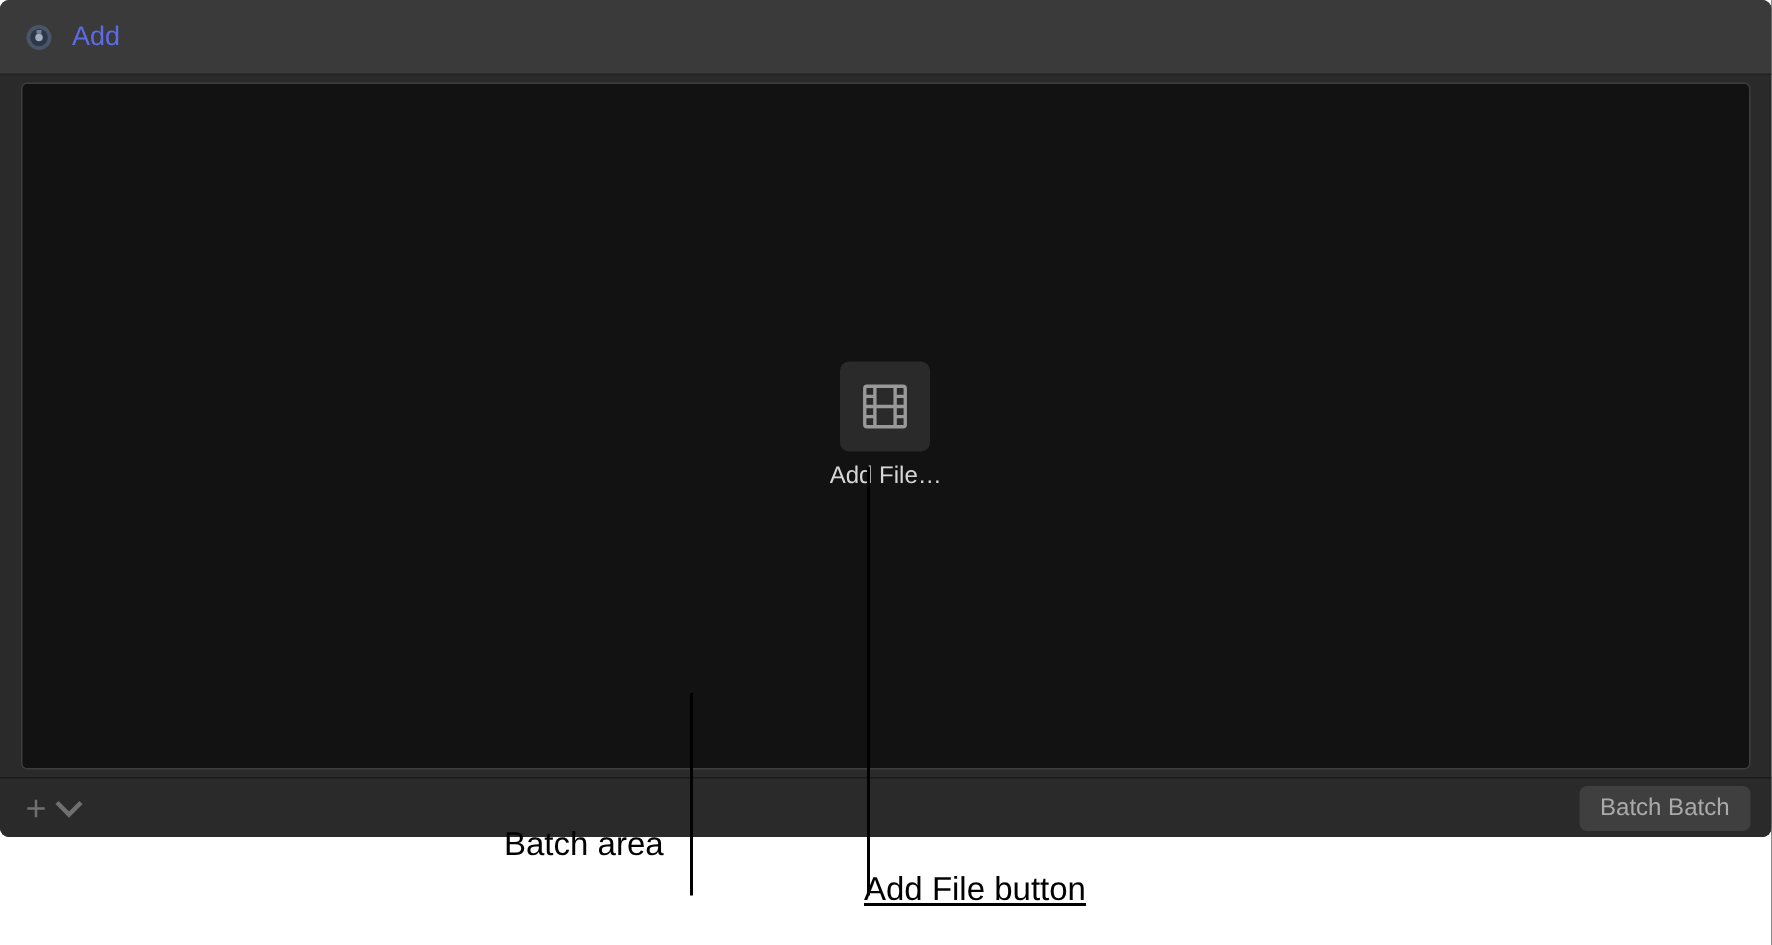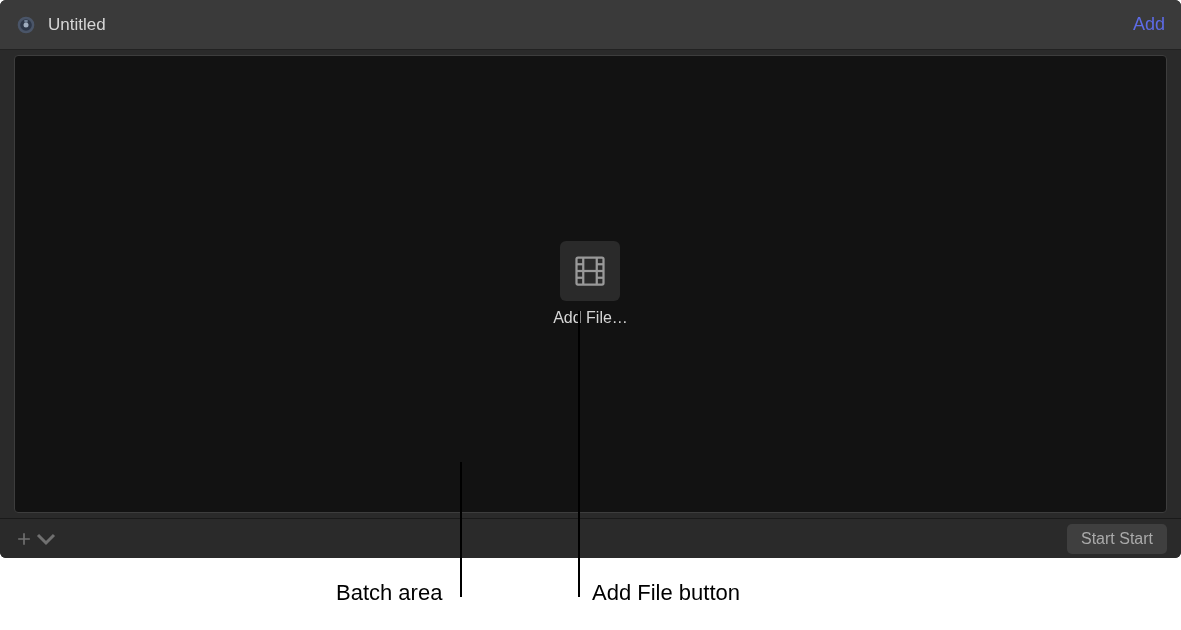--- a/index.html
+++ b/index.html
@@ -147,46 +147,46 @@
       font-size: 22px;
       white-space: nowrap;
     }
     .line1 {
       left: 460px;
       top: 462px;
       height: 135px;
     }
     .label1 {
       left: 336px;
-      top: 580px;
+      top: 550px;
     }
     .line2 {
       left: 578px;
       top: 311px;
       height: 286px;
     }
     .label2 {
-      left: 592px;
+      left: 576px;
       top: 580px;
+      text-decoration: underline;
     }
   </style>
 </head>
 <body>
 
 <div class="app-window">
   <div class="header">
     <span class="app-icon">
       <svg viewBox="0 0 24 24" fill="none">
         <circle cx="12" cy="12" r="10" fill="#4a5568"></circle>
         <circle cx="12" cy="12" r="7" fill="#2d3748"></circle>
         <rect x="10" y="6" width="4" height="3" fill="#718096"></rect>
         <circle cx="12" cy="12" r="3" fill="#a0aec0"></circle>
       </svg>
     </span>
-    <span class="title">Untitled</span>
     <span class="add-link">Add</span>
   </div>
 
   <div class="batch-area">
     <div class="add-file-button">
       <div class="file-icon-box">
         <svg viewBox="0 0 24 24" fill="none" stroke="#999" stroke-width="1.5">
           <rect x="3" y="3" width="18" height="18" rx="1"></rect>
           <line x1="7.5" y1="3" x2="7.5" y2="21"></line>
           <line x1="16.5" y1="3" x2="16.5" y2="21"></line>
@@ -205,21 +205,21 @@
     <div class="plus-menu">
       <svg viewBox="0 0 24 24">
         <line x1="12" y1="5" x2="12" y2="19" stroke="#707070" stroke-width="2"></line>
         <line x1="5" y1="12" x2="19" y2="12" stroke="#707070" stroke-width="2"></line>
       </svg>
       <svg class="chevron-down" viewBox="0 0 10 10">
         <path d="M1 3 L5 7 L9 3" stroke="#707070" stroke-width="1.5" fill="none"></path>
       </svg>
     </div>
     <div class="footer-spacer"></div>
-    <button class="start-batch-button">Start Start</button>
+    <button class="start-batch-button">Batch Batch</button>
   </div>
 </div>
 
 <div class="annotations">
   <div class="callout-line line1"></div>
   <div class="callout-label label1">Batch area</div>
   <div class="callout-line line2"></div>
   <div class="callout-label label2">Add File button</div>
 </div>
 

